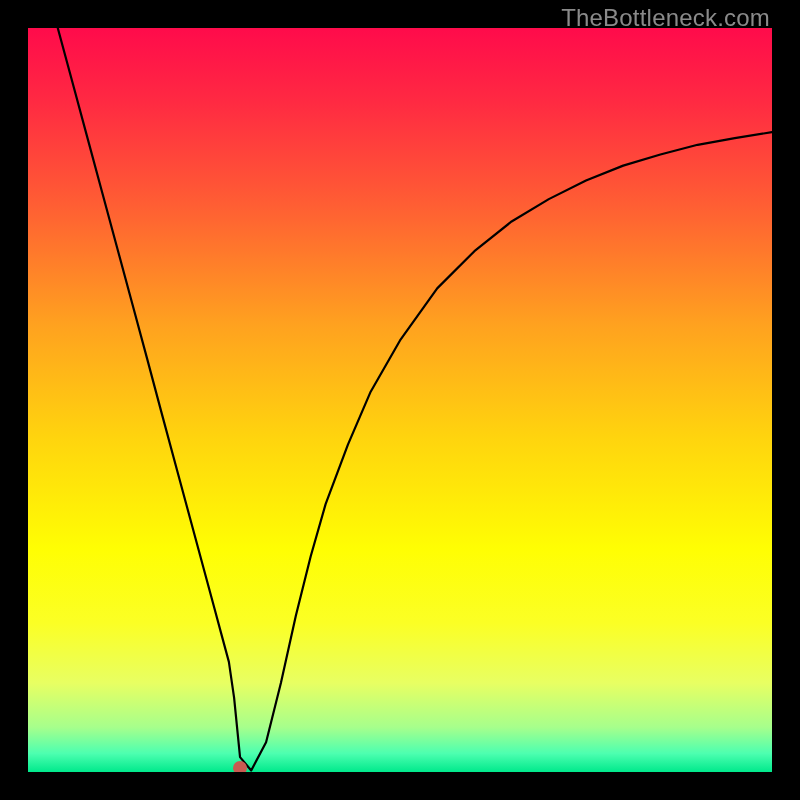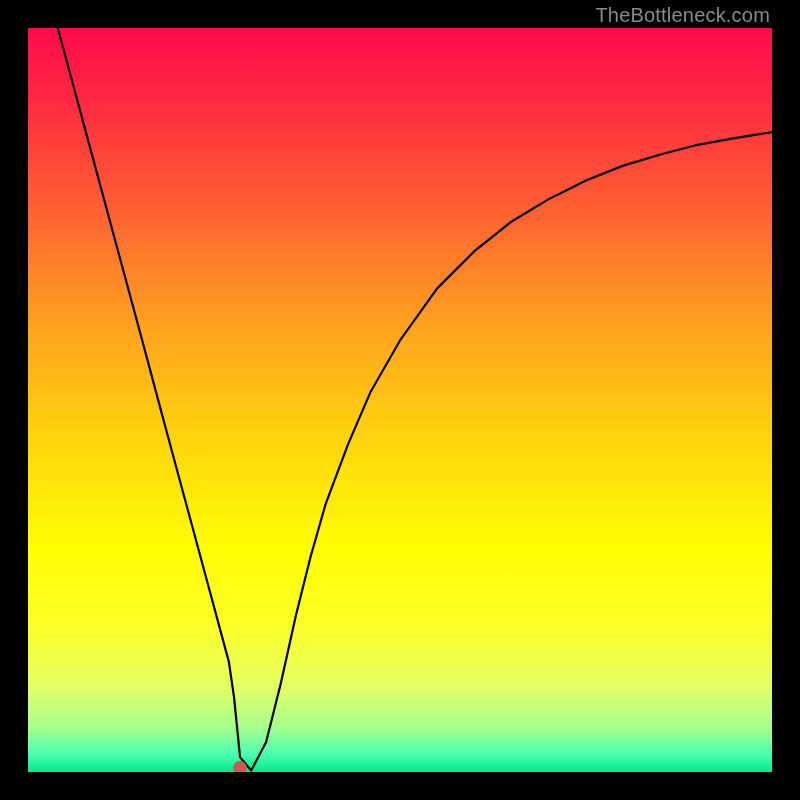--- a/index.html
+++ b/index.html
@@ -29,21 +29,21 @@
     left: 0;
     top: 0;
     width: 100%;
     height: 100%;
   }
   .watermark {
     position: absolute;
     top: 4px;
     right: 30px;
     font-family: Arial, Helvetica, sans-serif;
-    font-size: 20px;
+    font-size: 24px;
     font-weight: 500;
     color: #8a8a8a;
     letter-spacing: 0.2px;
   }
   .curve {
     position: absolute;
     left: 0;
     top: 0;
     width: 100%;
     height: 100%;

